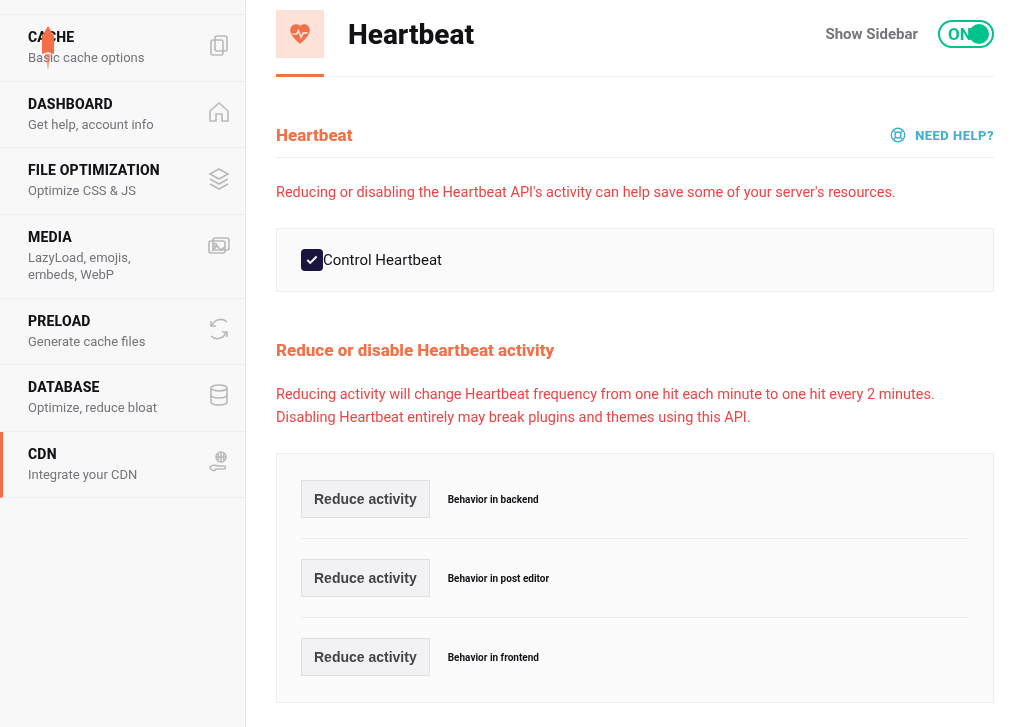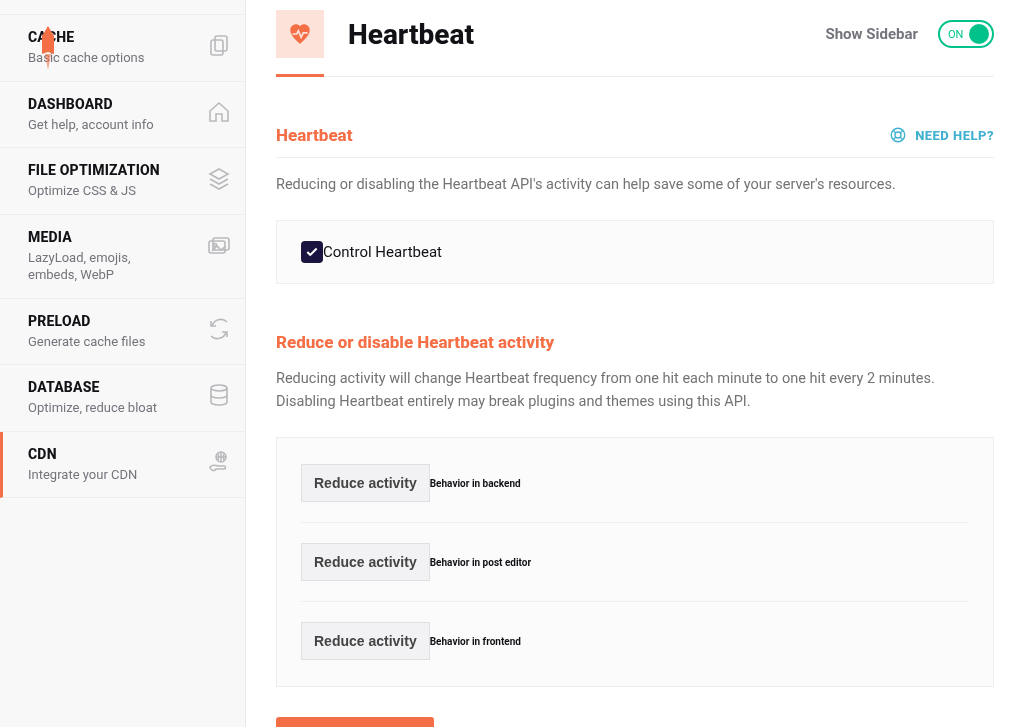--- a/index.html
+++ b/index.html
@@ -134,22 +134,22 @@
     align-items: center;
   }
   .toggle .knob {
     width: 20px; height: 20px;
     background: #00c28a;
     border-radius: 50%;
     position: absolute;
     right: 3px;
   }
   .toggle .on-text {
-    font-size: 11px;
-    font-weight: 400;
+    font-size: 17px;
+    font-weight: 700;
     color: #00c28a;
     position: absolute;
     left: 8px;
   }
 
   .section { margin-top: 48px; }
   .section-head {
     display: flex;
     justify-content: space-between;
     align-items: center;
@@ -165,22 +165,22 @@
     display: flex; align-items: center; gap: 8px;
     color: #40b1d0;
     font-size: 13px;
     font-weight: 800;
     letter-spacing: .5px;
     cursor: pointer;
   }
   .need-help svg { width: 18px; height: 18px; }
   .section-desc {
     font-size: 14.5px;
-    color: #737373;
-    margin-top: 16px;
+    color: #ef4444;
+    margin-top: 24px;
     line-height: 1.55;
   }
 
   .control-box {
     margin-top: 24px;
     border: 1px solid #eee;
     background: #fbfbfb;
     padding: 20px 24px;
     display: flex;
     align-items: center;
@@ -200,20 +200,21 @@
 
   .behavior-box {
     margin-top: 24px;
     border: 1px solid #eee;
     background: #fbfbfb;
     padding: 6px 24px;
   }
   .behavior-row {
     display: flex;
     align-items: center;
+    gap: 18px;
     padding: 20px 0;
     border-bottom: 1px solid #eee;
   }
   .behavior-row:last-child { border-bottom: none; }
   .behavior-btn {
     border: 1px solid #e0dfe2;
     background: #f2f1f3;
     padding: 10px 12px;
     font-size: 14px;
     font-weight: 800;

